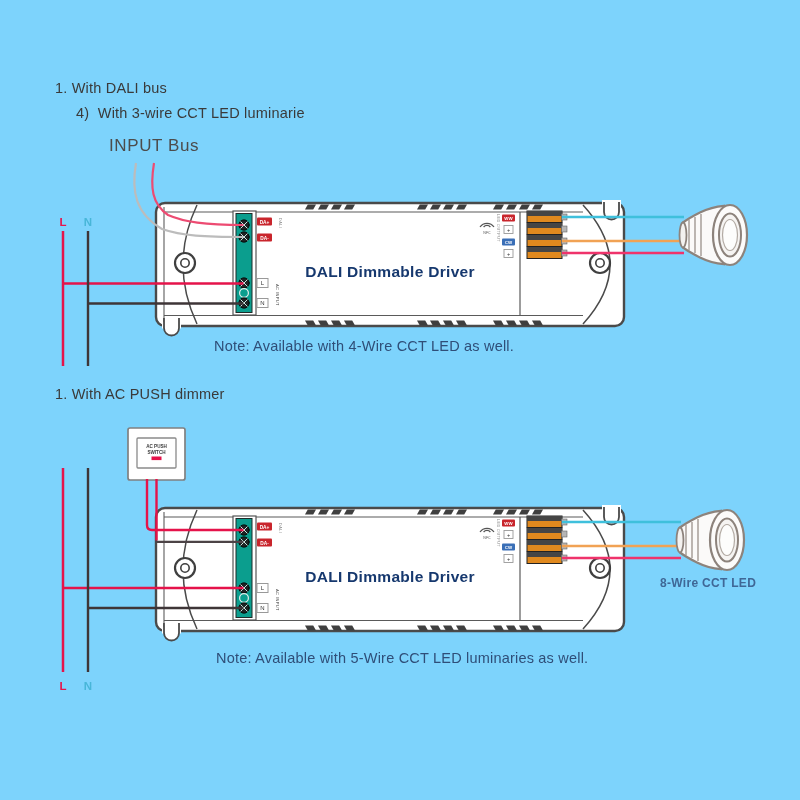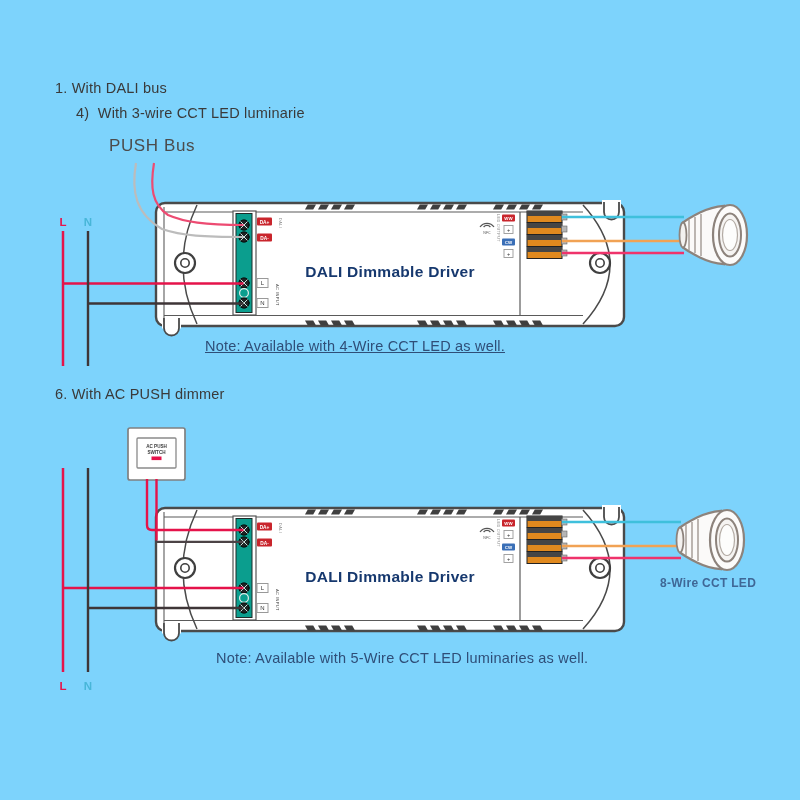--- a/index.html
+++ b/index.html
@@ -13,24 +13,24 @@
   svg{position:absolute;left:0;top:0;font-family:"Liberation Sans", sans-serif;}
   text{font-family:"Liberation Sans", sans-serif;}
 </style>
 </head>
 <body>
 
 <div class="canvas">
 
   <div class="abs h" style="left:55px;top:80px;">1. With DALI bus</div>
   <div class="abs h" style="left:76px;top:105px;">4)  With 3-wire CCT LED luminarie</div>
-  <div class="abs dalibus" style="left:109px;top:136px;">PUSH Bus</div>
-  <div class="abs note" style="left:205px;top:338px;text-decoration:underline;">Note: Available with 4-Wire CCT LED as well.</div>
-
-  <div class="abs h" style="left:55px;top:386px;">6. With AC PUSH dimmer</div>
+  <div class="abs dalibus" style="left:109px;top:136px;">INPUT Bus</div>
+  <div class="abs note" style="left:214px;top:338px;">Note: Available with 4-Wire CCT LED as well.</div>
+
+  <div class="abs h" style="left:55px;top:386px;">1. With AC PUSH dimmer</div>
   <div class="abs note" style="left:216px;top:650px;">Note: Available with 5-Wire CCT LED luminaries as well.</div>
   <div class="abs ledlbl" style="left:660px;top:576px;">8-Wire CCT LED</div>
 
   <svg width="800" height="800" viewBox="0 0 800 800">
     <defs>
 
       <path id="vs-t" d="M0,9.6 h8.2 l2.8,-5 h-8.2 Z" fill="#3f3f3f"></path>
       <path id="vs-b" d="M0,120.4 h8.2 l2.8,5 h-8.2 Z" fill="#3f3f3f"></path>
       <g id="vg-t">
           <use href="#vs-t"></use>

